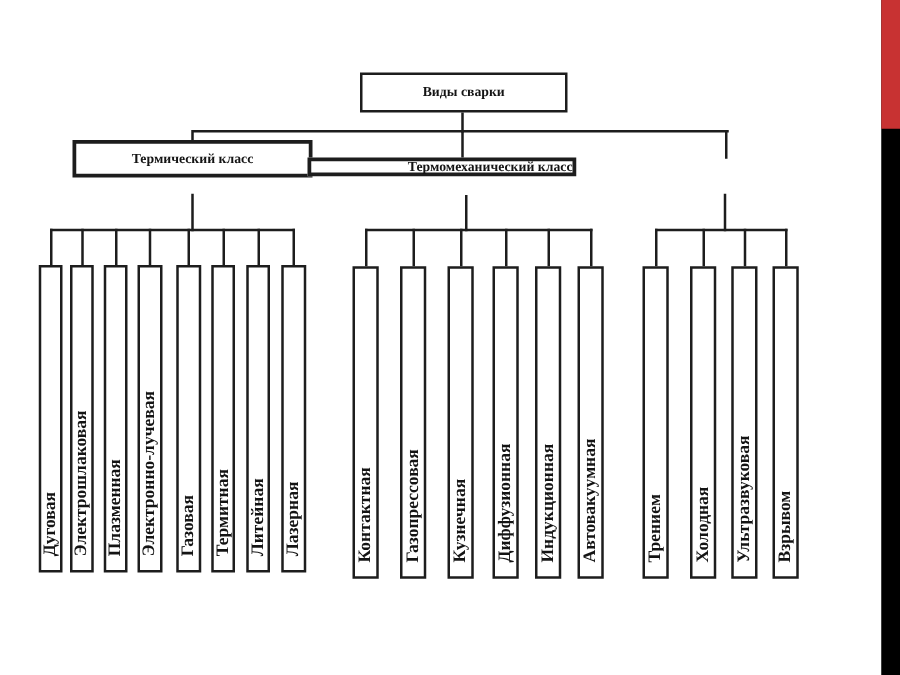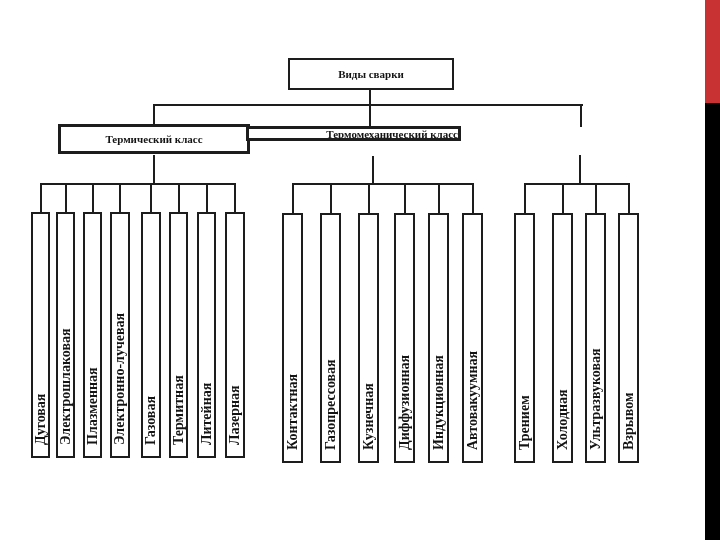--- a/index.html
+++ b/index.html
@@ -29,21 +29,21 @@
   <div class="box root" style="left:288px;top:58px;width:166px;height:32px;">
     <span>Виды сварки</span>
   </div>
 
   <div class="vline" style="left:369px;top:90px;height:16px;"></div>
   <div class="hline" style="left:154px;top:104px;width:429px;"></div>
   <div class="vline" style="left:153px;top:104px;height:23px;"></div>
   <div class="vline" style="left:369px;top:104px;height:23px;"></div>
   <div class="vline" style="left:580px;top:104px;height:23px;"></div>
 
-  <div class="box" style="left:58px;top:124px;width:192px;height:30px;">
+  <div class="box" style="left:58px;top:112px;width:192px;height:30px;">
     <span>Термический класс</span>
   </div>
   <div class="box" style="left:246px;top:126px;width:215px;height:15px;justify-content:flex-end;">
     <span>Термомеханический класс</span>
   </div>
 
   <div class="vline" style="left:153px;top:155px;height:30px;"></div>
   <div class="vline" style="left:372px;top:156px;height:29px;"></div>
   <div class="vline" style="left:579px;top:155px;height:30px;"></div>
 

